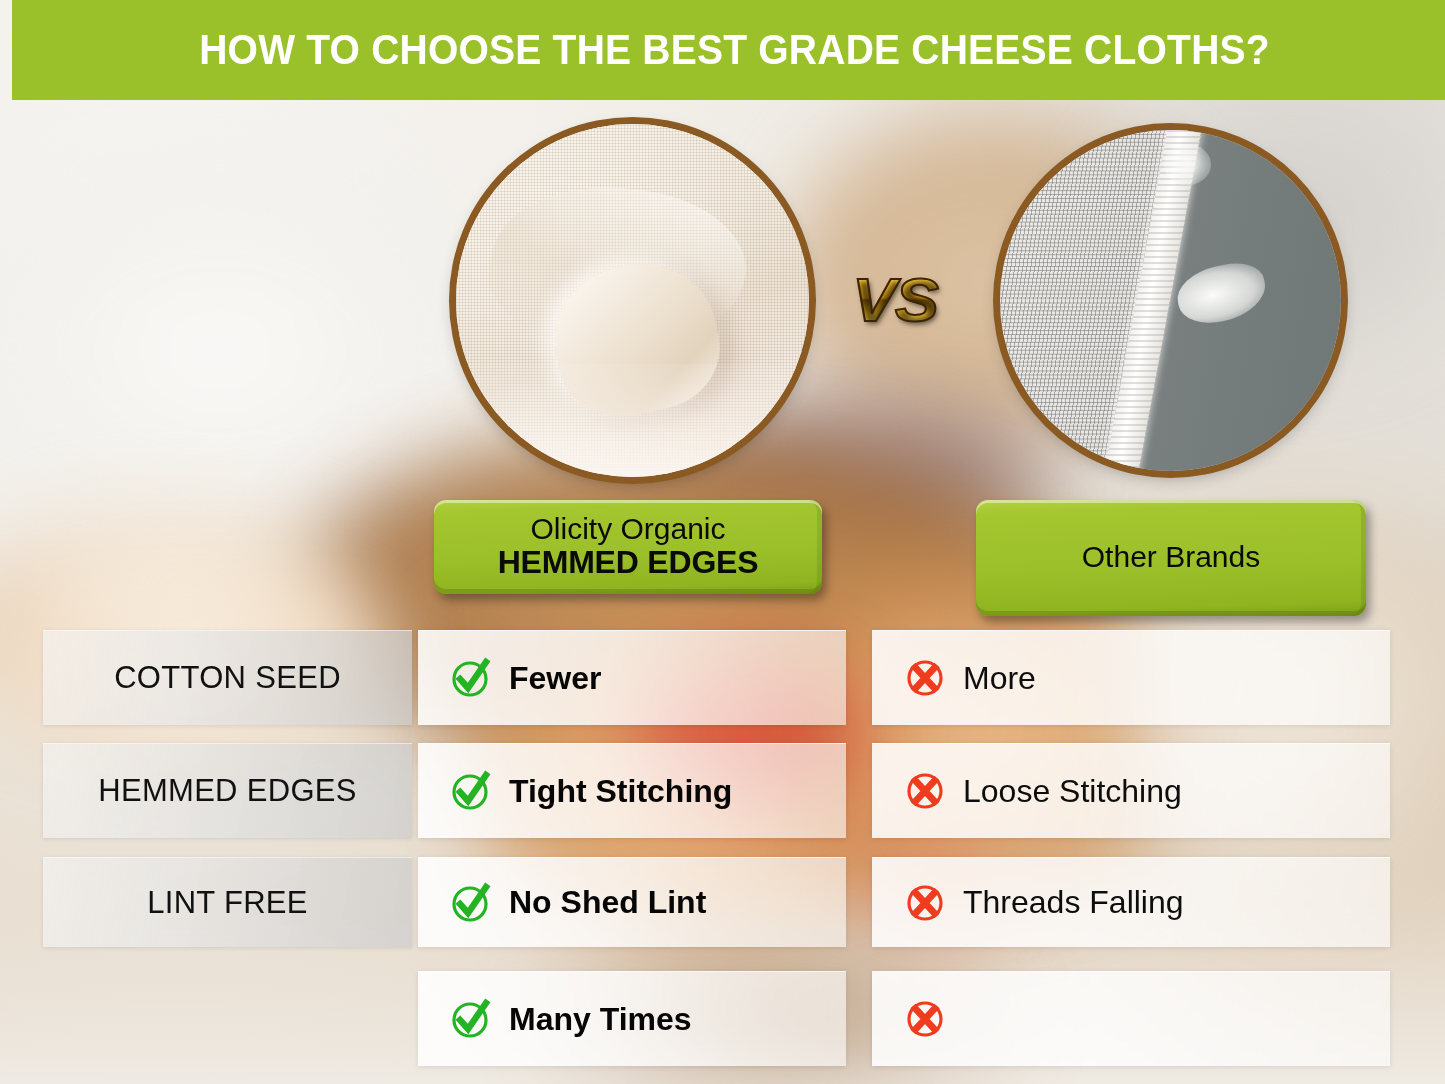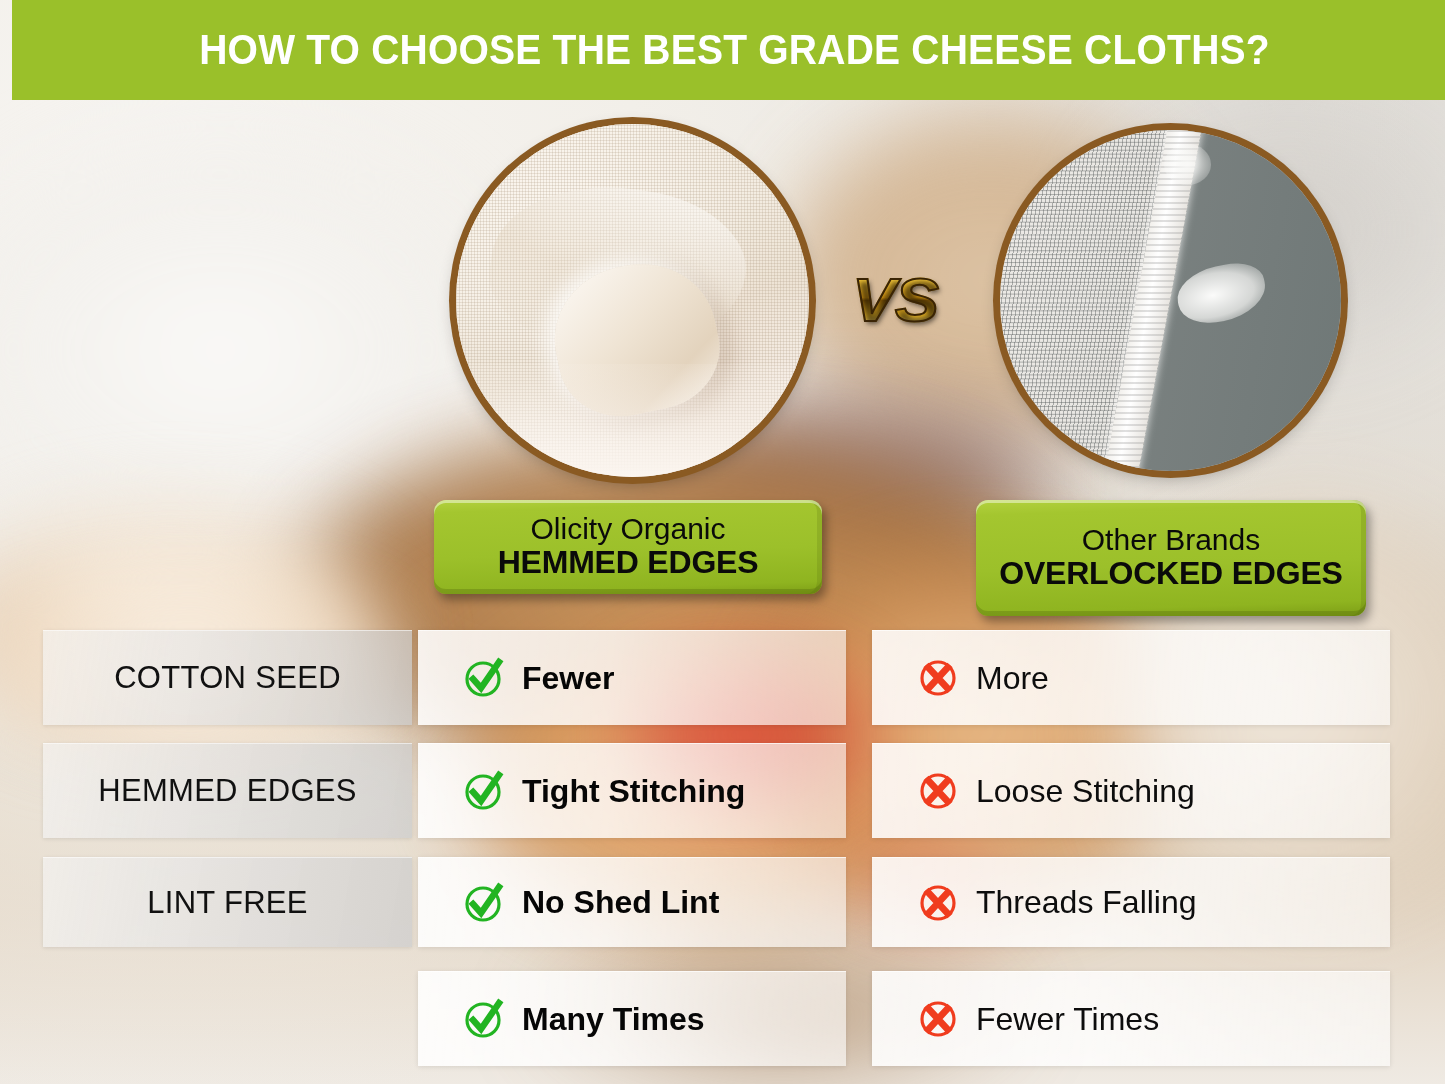--- a/index.html
+++ b/index.html
@@ -270,21 +270,21 @@
   }
   .cell-label .txt {
     font-size:31px;
     color:#111111;
     letter-spacing:.3px;
     white-space:nowrap;
   }
 
   .cell-pro, .cell-con {
     justify-content:flex-start;
-    padding-left:44px;
+    padding-left:31px;
     background:linear-gradient(95deg, rgba(255,255,255,.88) 0%, rgba(255,255,255,.80) 45%, rgba(255,255,255,.60) 100%);
     border-top:1px solid rgba(255,255,255,.7);
     box-shadow:0 1px 5px rgba(0,0,0,.10);
   }
   .cell-pro .txt {
     font-size:32px; font-weight:bold; color:#060606;
     white-space:nowrap;
   }
   .cell-con .txt {
     font-size:32px; font-weight:normal; color:#0d0d0d;
@@ -348,21 +348,20 @@
 
   <div class="vs">VS</div>
 
   <div class="banner banner-left">
     <div class="banner-sub">Olicity Organic</div>
     <div class="banner-main">HEMMED EDGES</div>
   </div>
 
   <div class="banner banner-right">
     <div class="banner-sub">Other Brands</div>
-    <div class="banner-main">OVERLOCKED EDGES</div>
   </div>
 
   <div class="table" id="comparison-table">
       <div class="cell cell-label col-label row1">
         <span class="txt">COTTON SEED</span>
       </div>
       <div class="cell cell-pro col-pro row1">
         <svg class="mark" width="44" height="44" viewBox="0 0 44 44">
           <circle cx="21" cy="23" r="16" fill="none" stroke="#22b422" stroke-width="3.2"></circle>
           <path d="M11 23 L19 32 L37 6" fill="none" stroke="#22b422" stroke-width="6.4" stroke-linecap="square" stroke-linejoin="miter"></path>
@@ -415,17 +414,16 @@
           <circle cx="21" cy="23" r="16" fill="none" stroke="#22b422" stroke-width="3.2"></circle>
           <path d="M11 23 L19 32 L37 6" fill="none" stroke="#22b422" stroke-width="6.4" stroke-linecap="square" stroke-linejoin="miter"></path>
         </svg>
         <span class="txt">Many Times</span>
       </div>
       <div class="cell cell-con col-con row4">
         <svg class="mark" width="44" height="44" viewBox="0 0 44 44">
           <circle cx="22" cy="22" r="16" fill="none" stroke="#f03c1e" stroke-width="3.2"></circle>
           <path d="M10 9 L34 35 M34 9 L10 35" fill="none" stroke="#f03c1e" stroke-width="7" stroke-linecap="butt"></path>
         </svg>
-        <span class="txt">Fewer Times</span>
       </div>
     </div>
 
 </div>
 
 </body></html>

